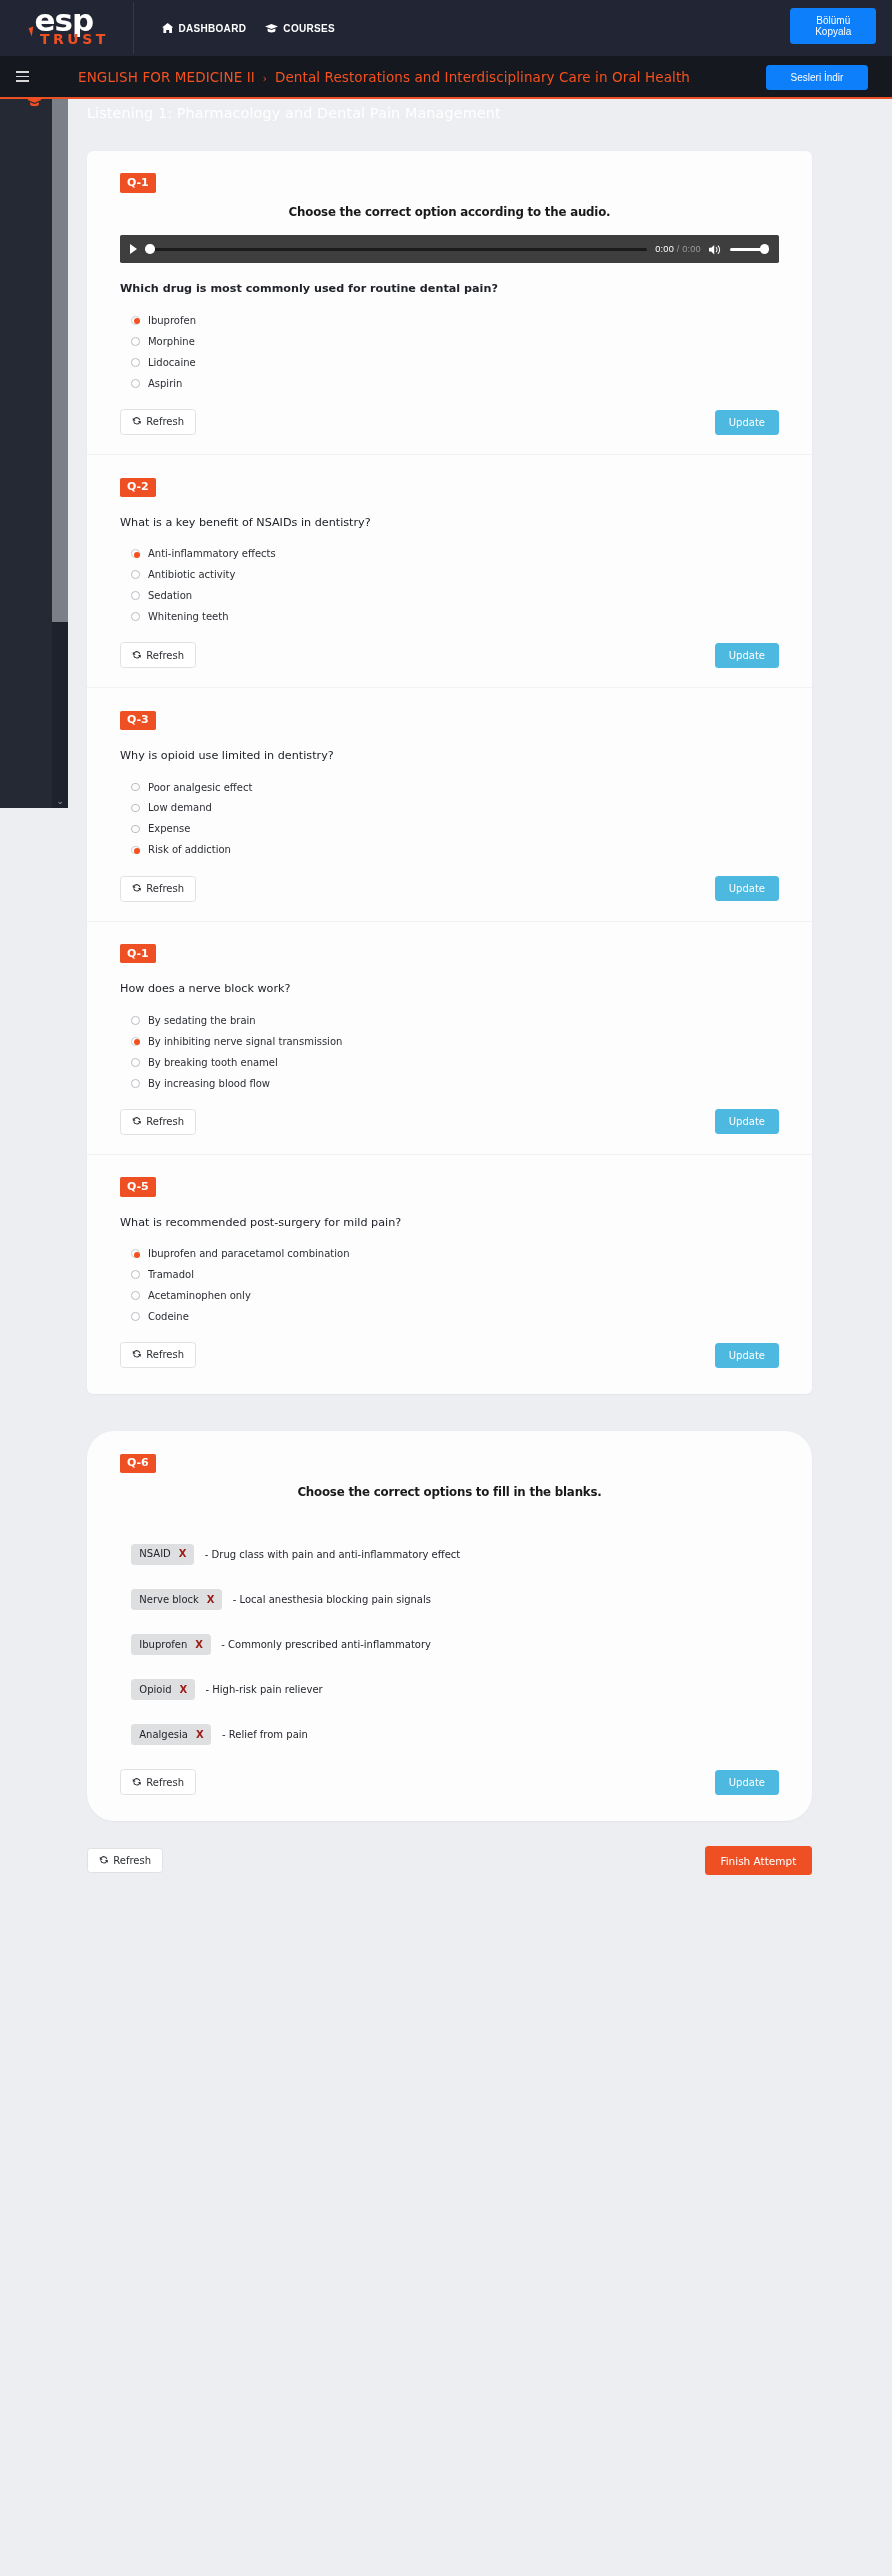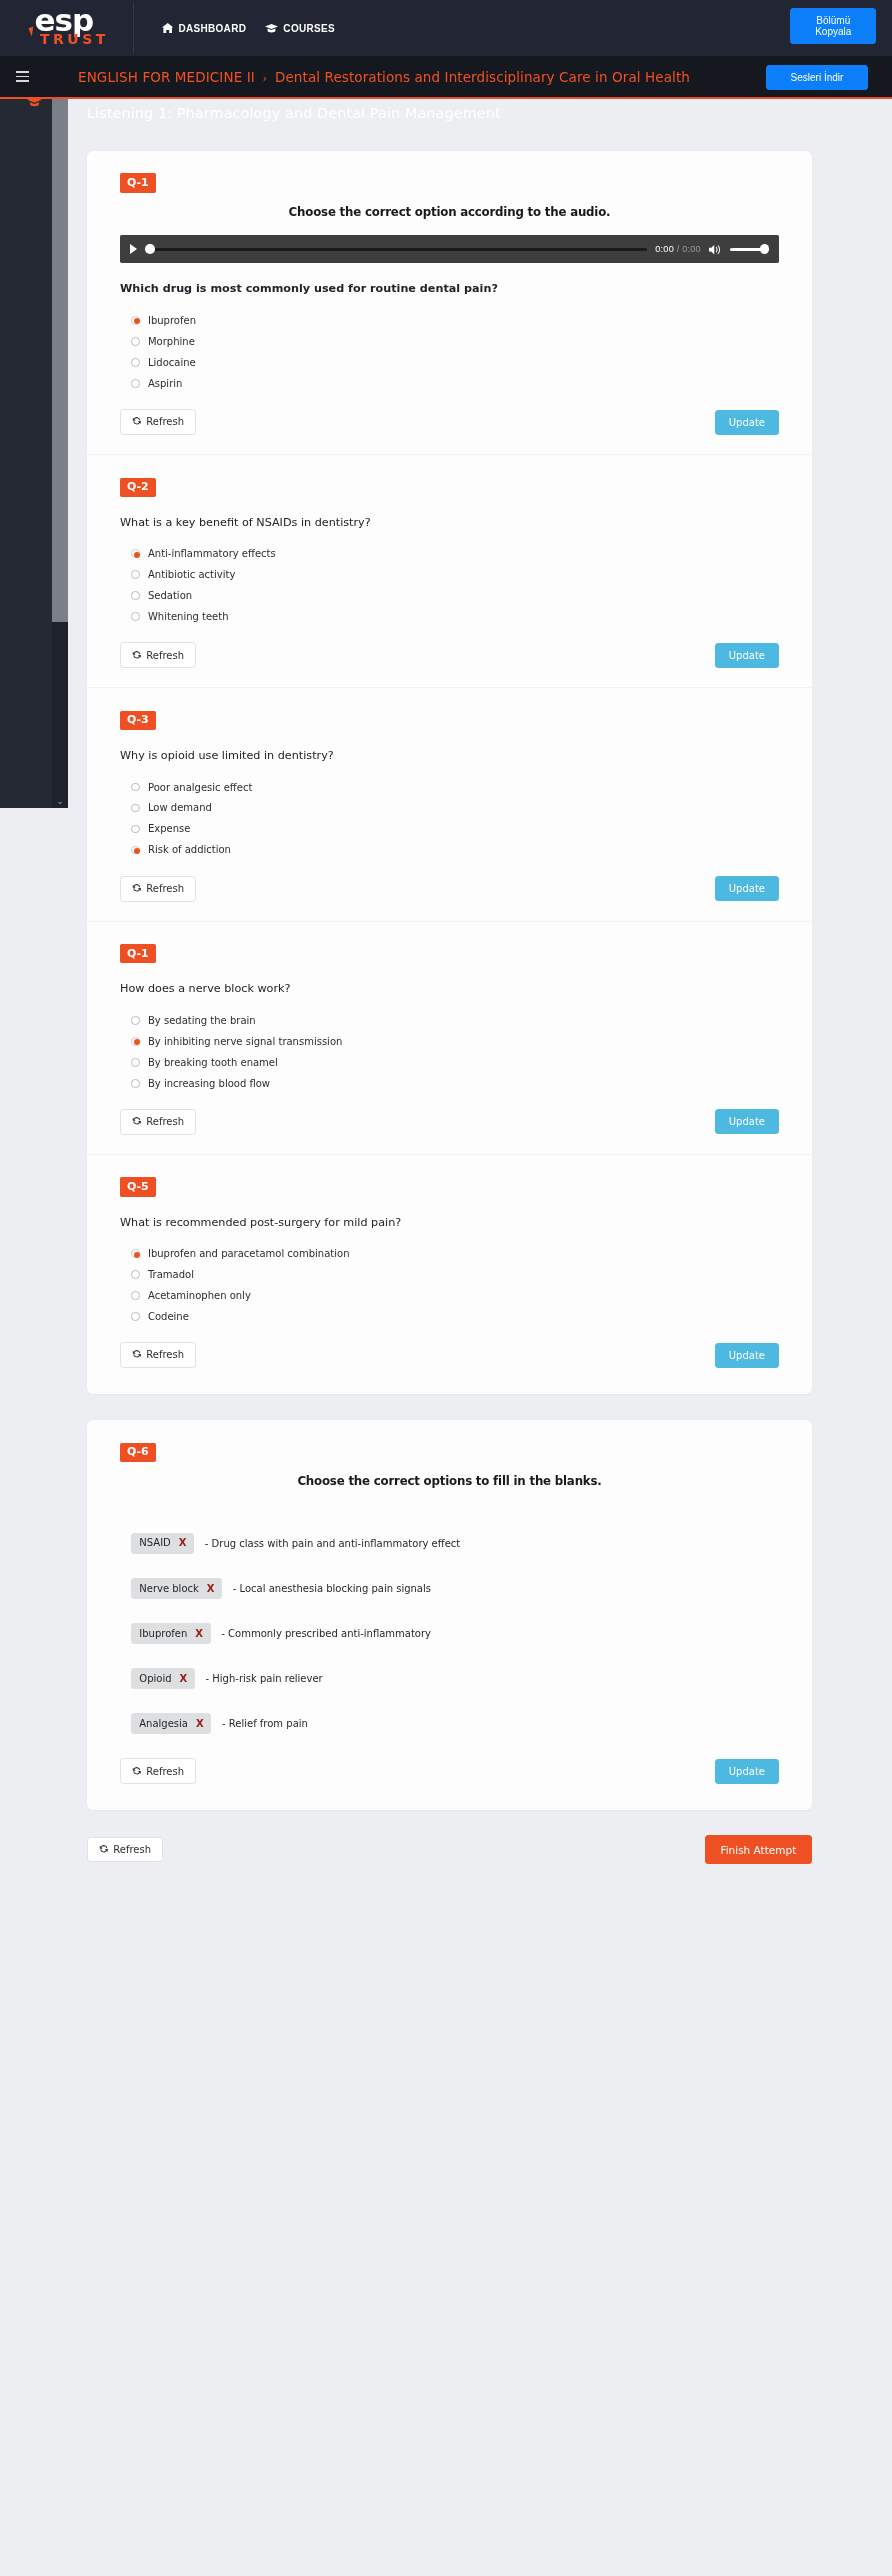--- a/index.html
+++ b/index.html
@@ -96,21 +96,21 @@
     font-size: 14.4px; color: #ffffff; font-family: "DejaVu Sans", sans-serif;
     letter-spacing: 0.1px; z-index: 5;
   }
 
   
   .content { padding: 52px 80px 0 87px; position: relative; z-index: 10; }
   .card {
     background: #fdfdfd; border-radius: 6.1px; padding: 0 0 7px 0;
     box-shadow: 0 0.9px 1.7px rgba(0,0,0,.04);
   }
-  .card + .card { margin-top: 26px; }
+  .card + .card { margin-top: 37px; border-radius: 27px; }
 
   .qblock { padding: 22px 33px 7px 33px; position: relative; }
   .qblock + .qblock { border-top: 0.9px solid #f1f2f4; }
 
   .qbadge {
     display: inline-block; background: #ef5023; color: #fff;
     font-size: 11px; font-weight: bold; padding: 2.6px 7px 3.5px 7px;
     border-radius: 1.7px; font-family: "DejaVu Sans", sans-serif;
   }
   .q-instruction {

